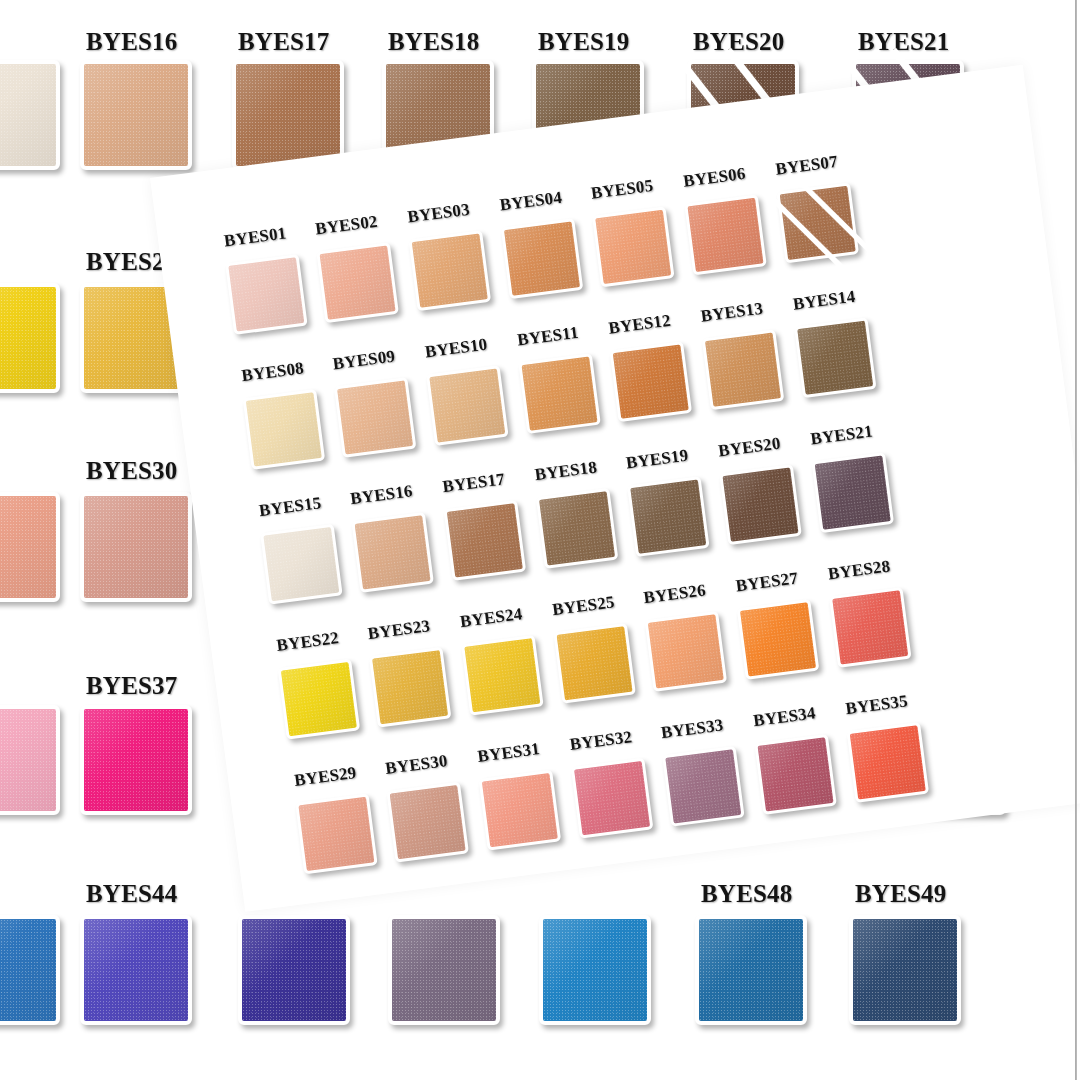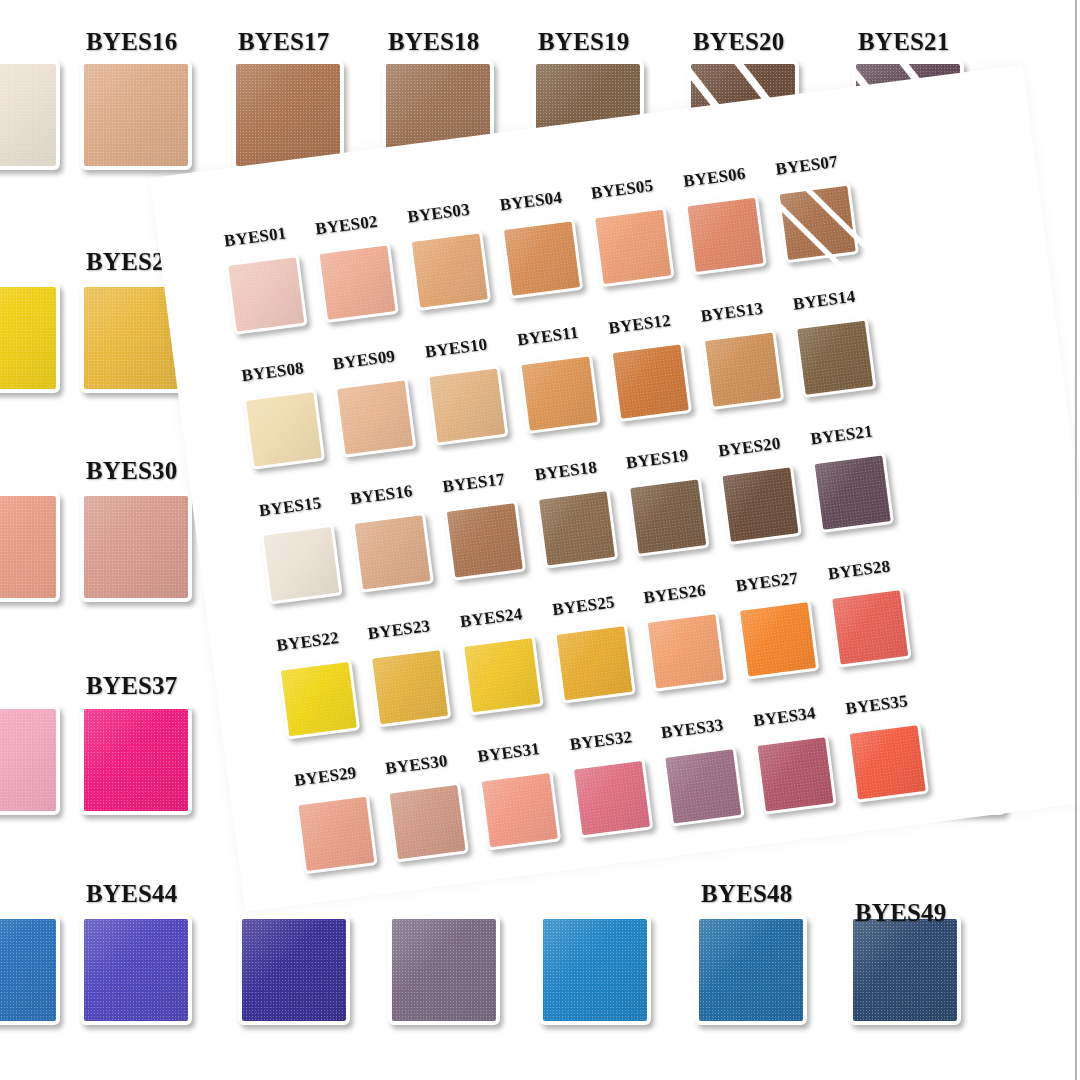--- a/index.html
+++ b/index.html
@@ -210,21 +210,21 @@
       </div>
       <div class="swatch" title="BYES48" style="left: 695px; top: 915px; background: rgb(34, 109, 164);">
         <span class="grain"></span>
         <span class="sheen"></span>
       </div>
       <div class="label" style="left: 701px; top: 880px;">BYES48</div>
       <div class="swatch" title="BYES49" style="left: 849px; top: 915px; background: rgb(46, 74, 112);">
         <span class="grain"></span>
         <span class="sheen"></span>
       </div>
-      <div class="label" style="left: 855px; top: 899px;">BYES49</div>
+      <div class="label" style="left: 855px; top: 880px;">BYES49</div>
     </div>
 
   <div id="overlay-paper"></div>
 
   <div id="overlay-chart">
       <div class="swatch" title="BYES01" style="left: 30px; top: 72px; background: rgb(238, 198, 188);">
         <span class="grain"></span>
         <span class="sheen"></span>
       </div>
       <div class="label" style="left: 32px; top: 40px;">BYES01</div>

